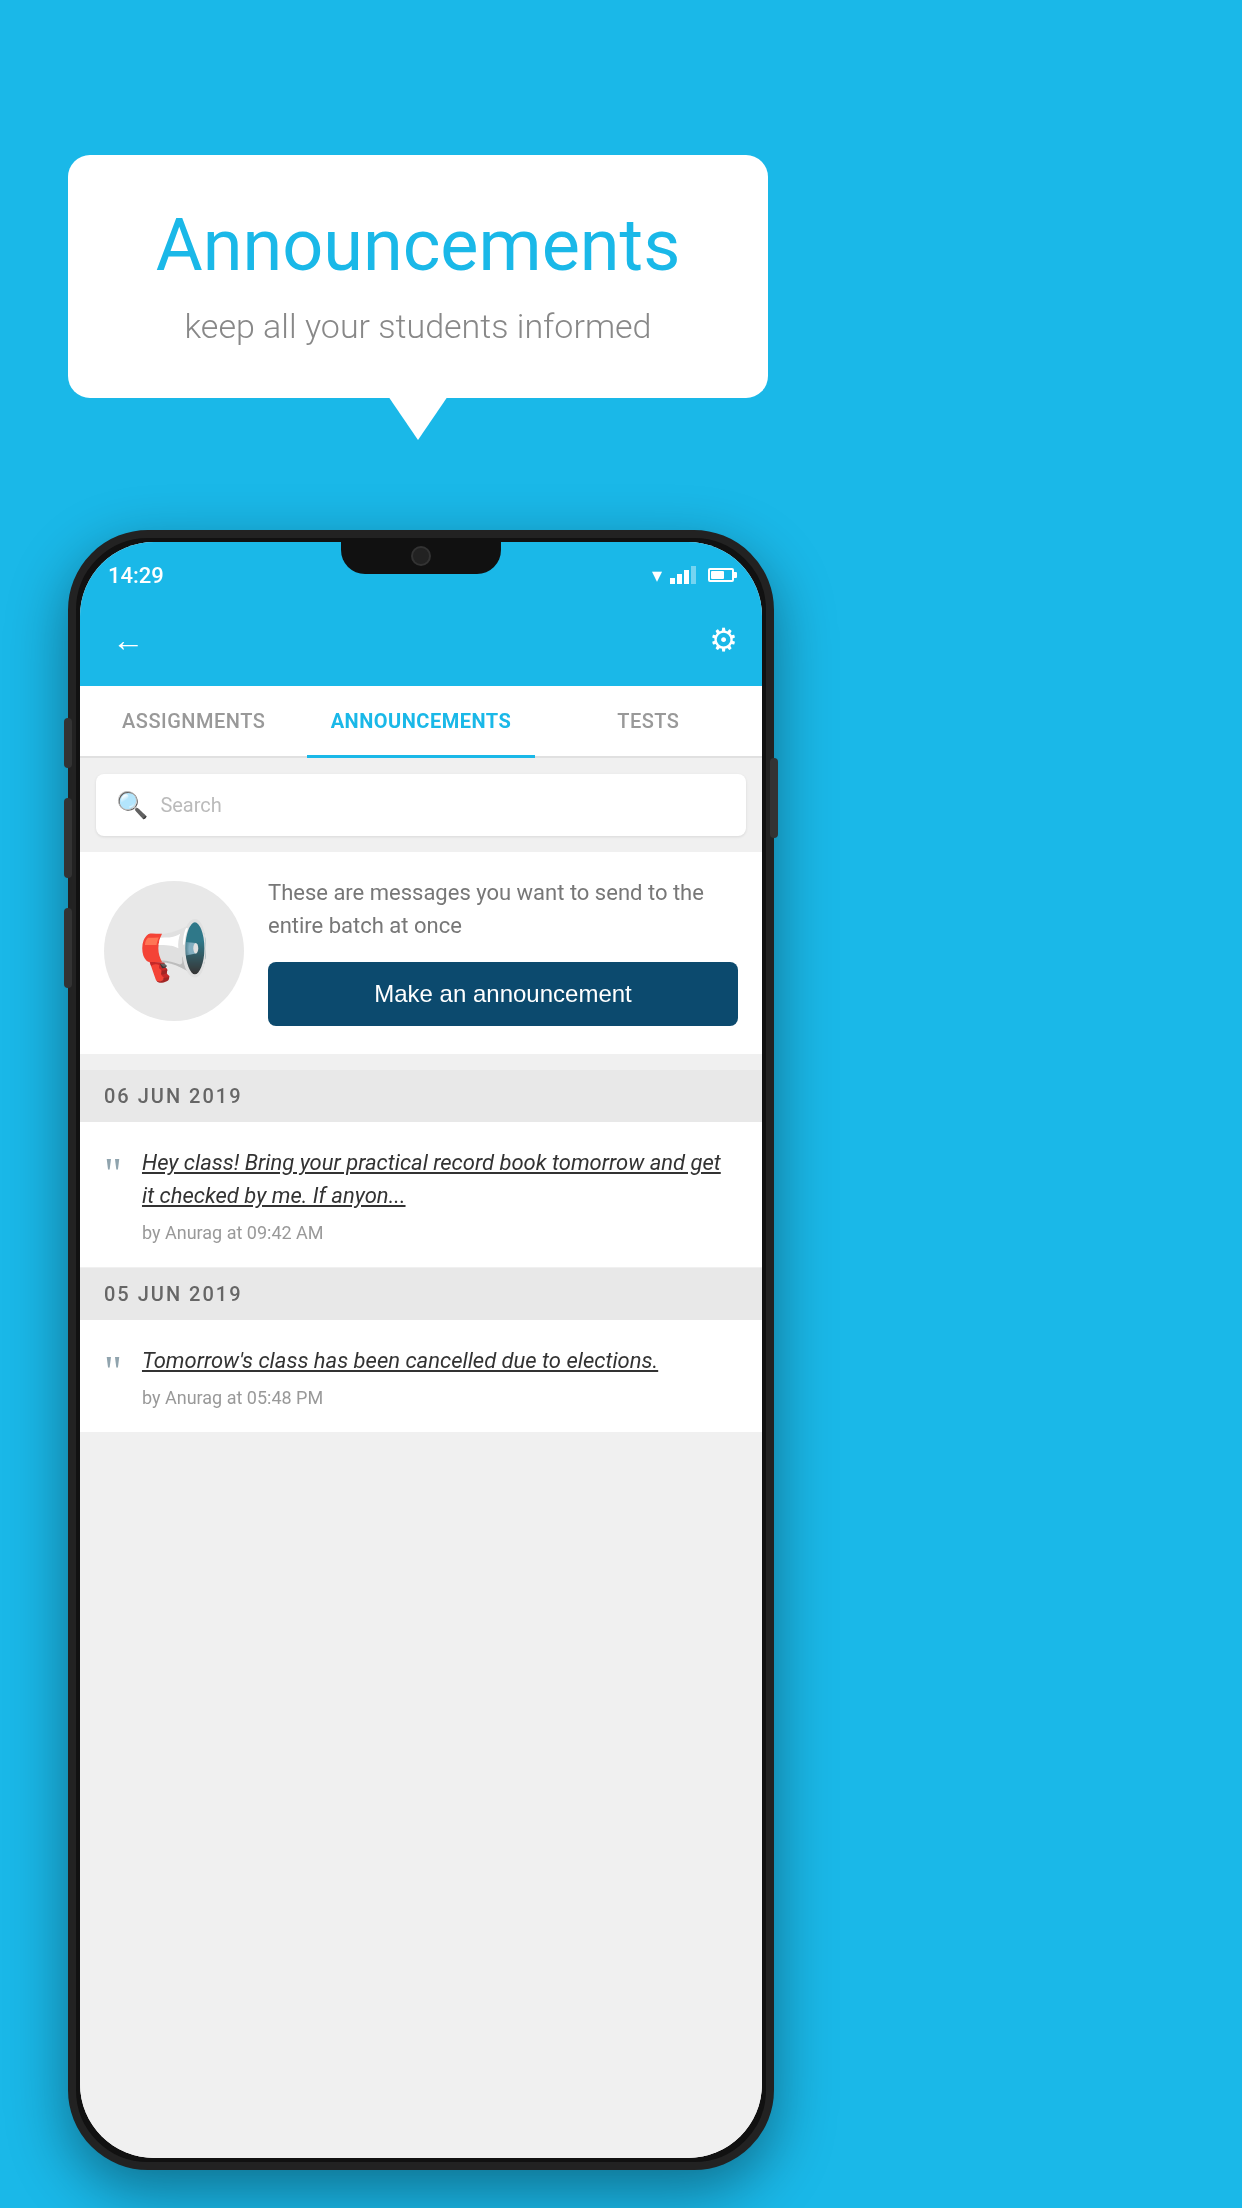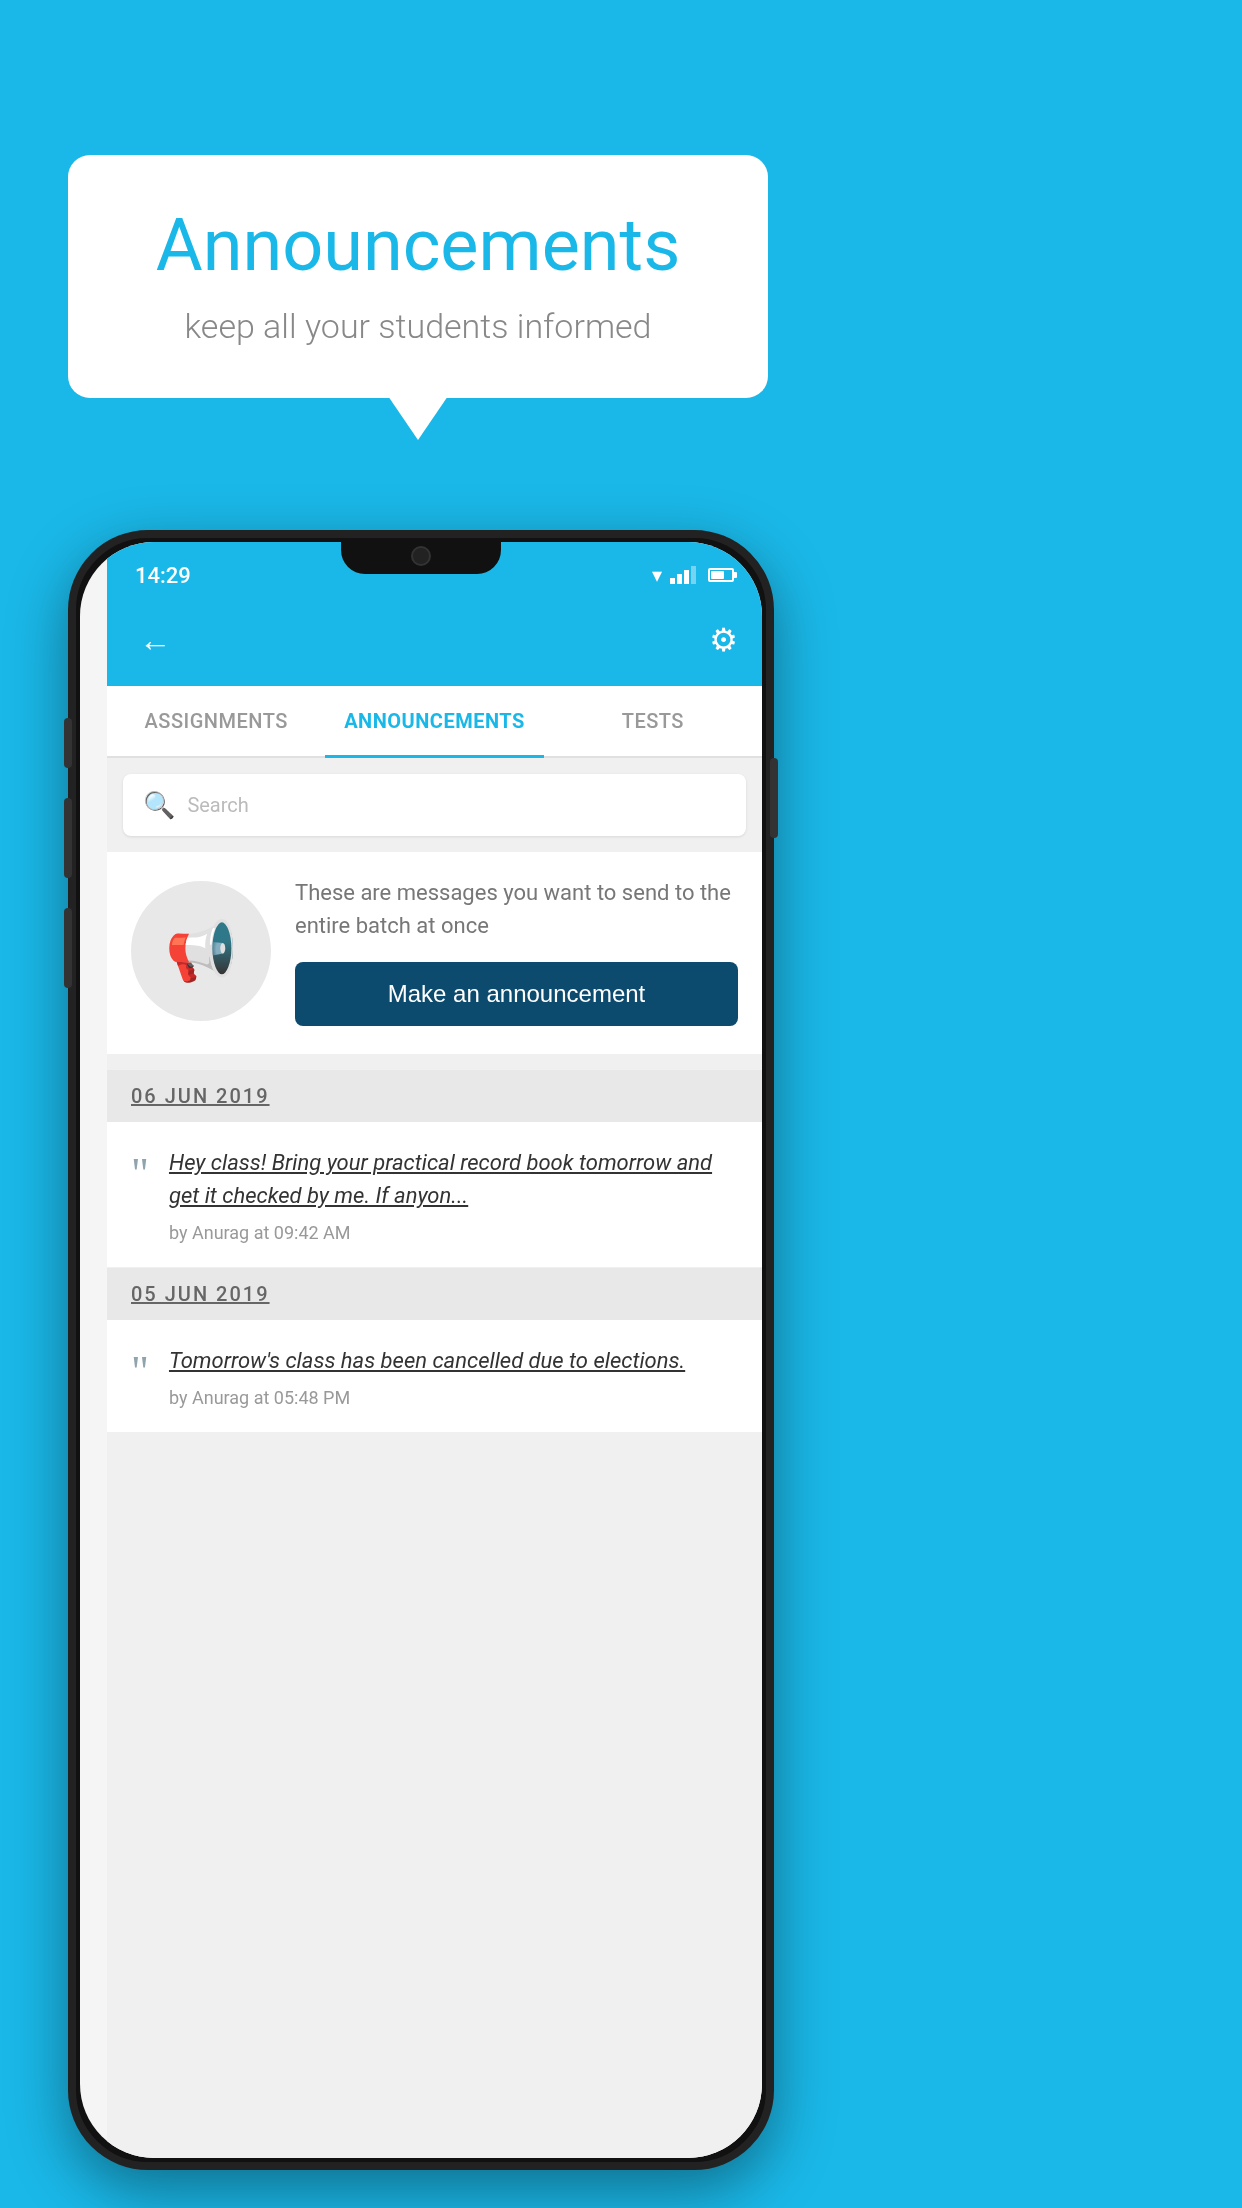--- a/index.html
+++ b/index.html
@@ -143,21 +143,20 @@
     
     .phone-screen {
       position: absolute;
       top: 4px;
       left: 4px;
       right: 4px;
       bottom: 4px;
       background: #f5f5f5;
       border-radius: 74px;
       overflow: hidden;
-      padding-left: 27px;
     }
 
     
     .status-bar {
       background: #1ab8e8;
       height: 52px;
       display: flex;
       align-items: center;
       justify-content: space-between;
       padding: 14px 28px 0;
@@ -372,21 +371,20 @@
 
     
     .date-separator {
       background: #e8e8e8;
       padding: 14px 24px;
       color: #666;
       font-size: 20px;
       font-weight: 500;
       letter-spacing: 2px;
       text-transform: uppercase;
-      text-decoration: underline;
     }
 
     
     .announcement-item {
       background: white;
       padding: 24px 24px;
       display: flex;
       align-items: flex-start;
       gap: 20px;
       border-bottom: 1px solid #f0f0f0;

